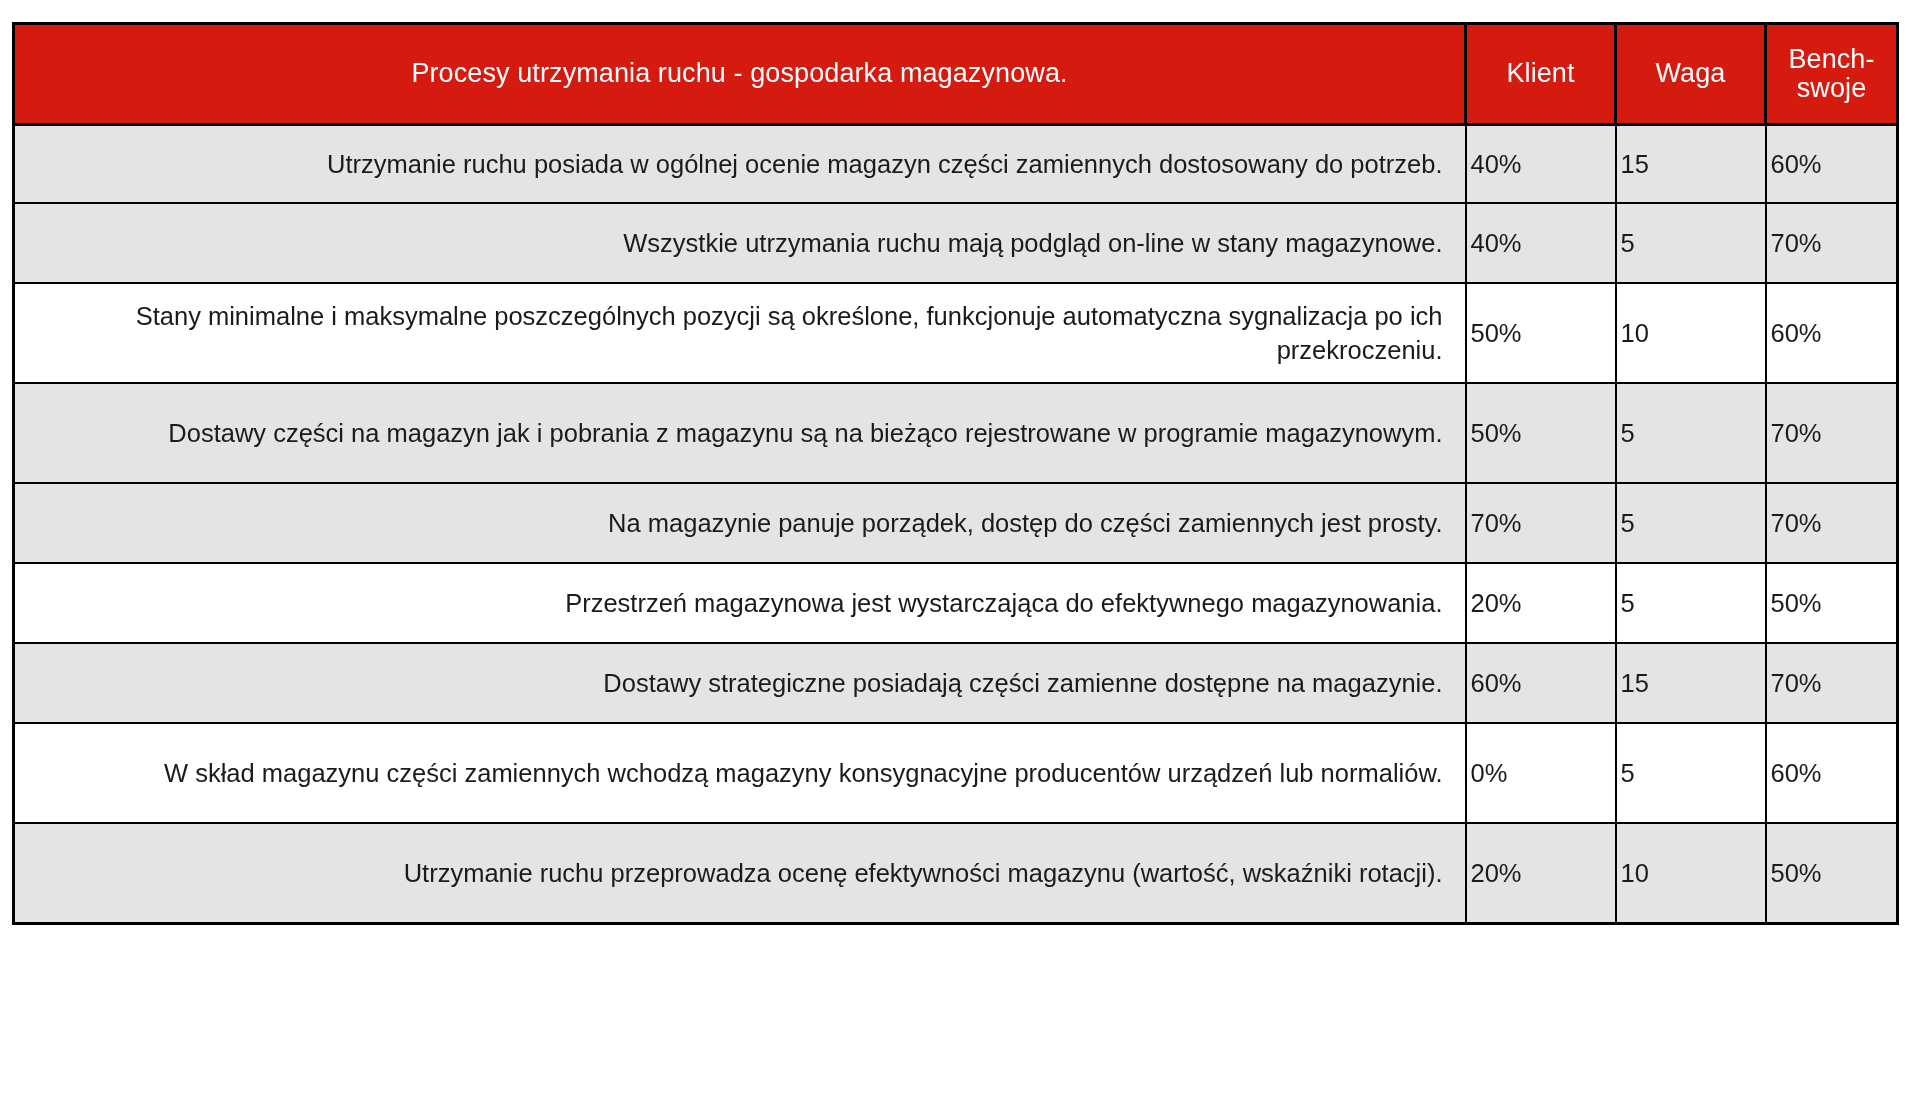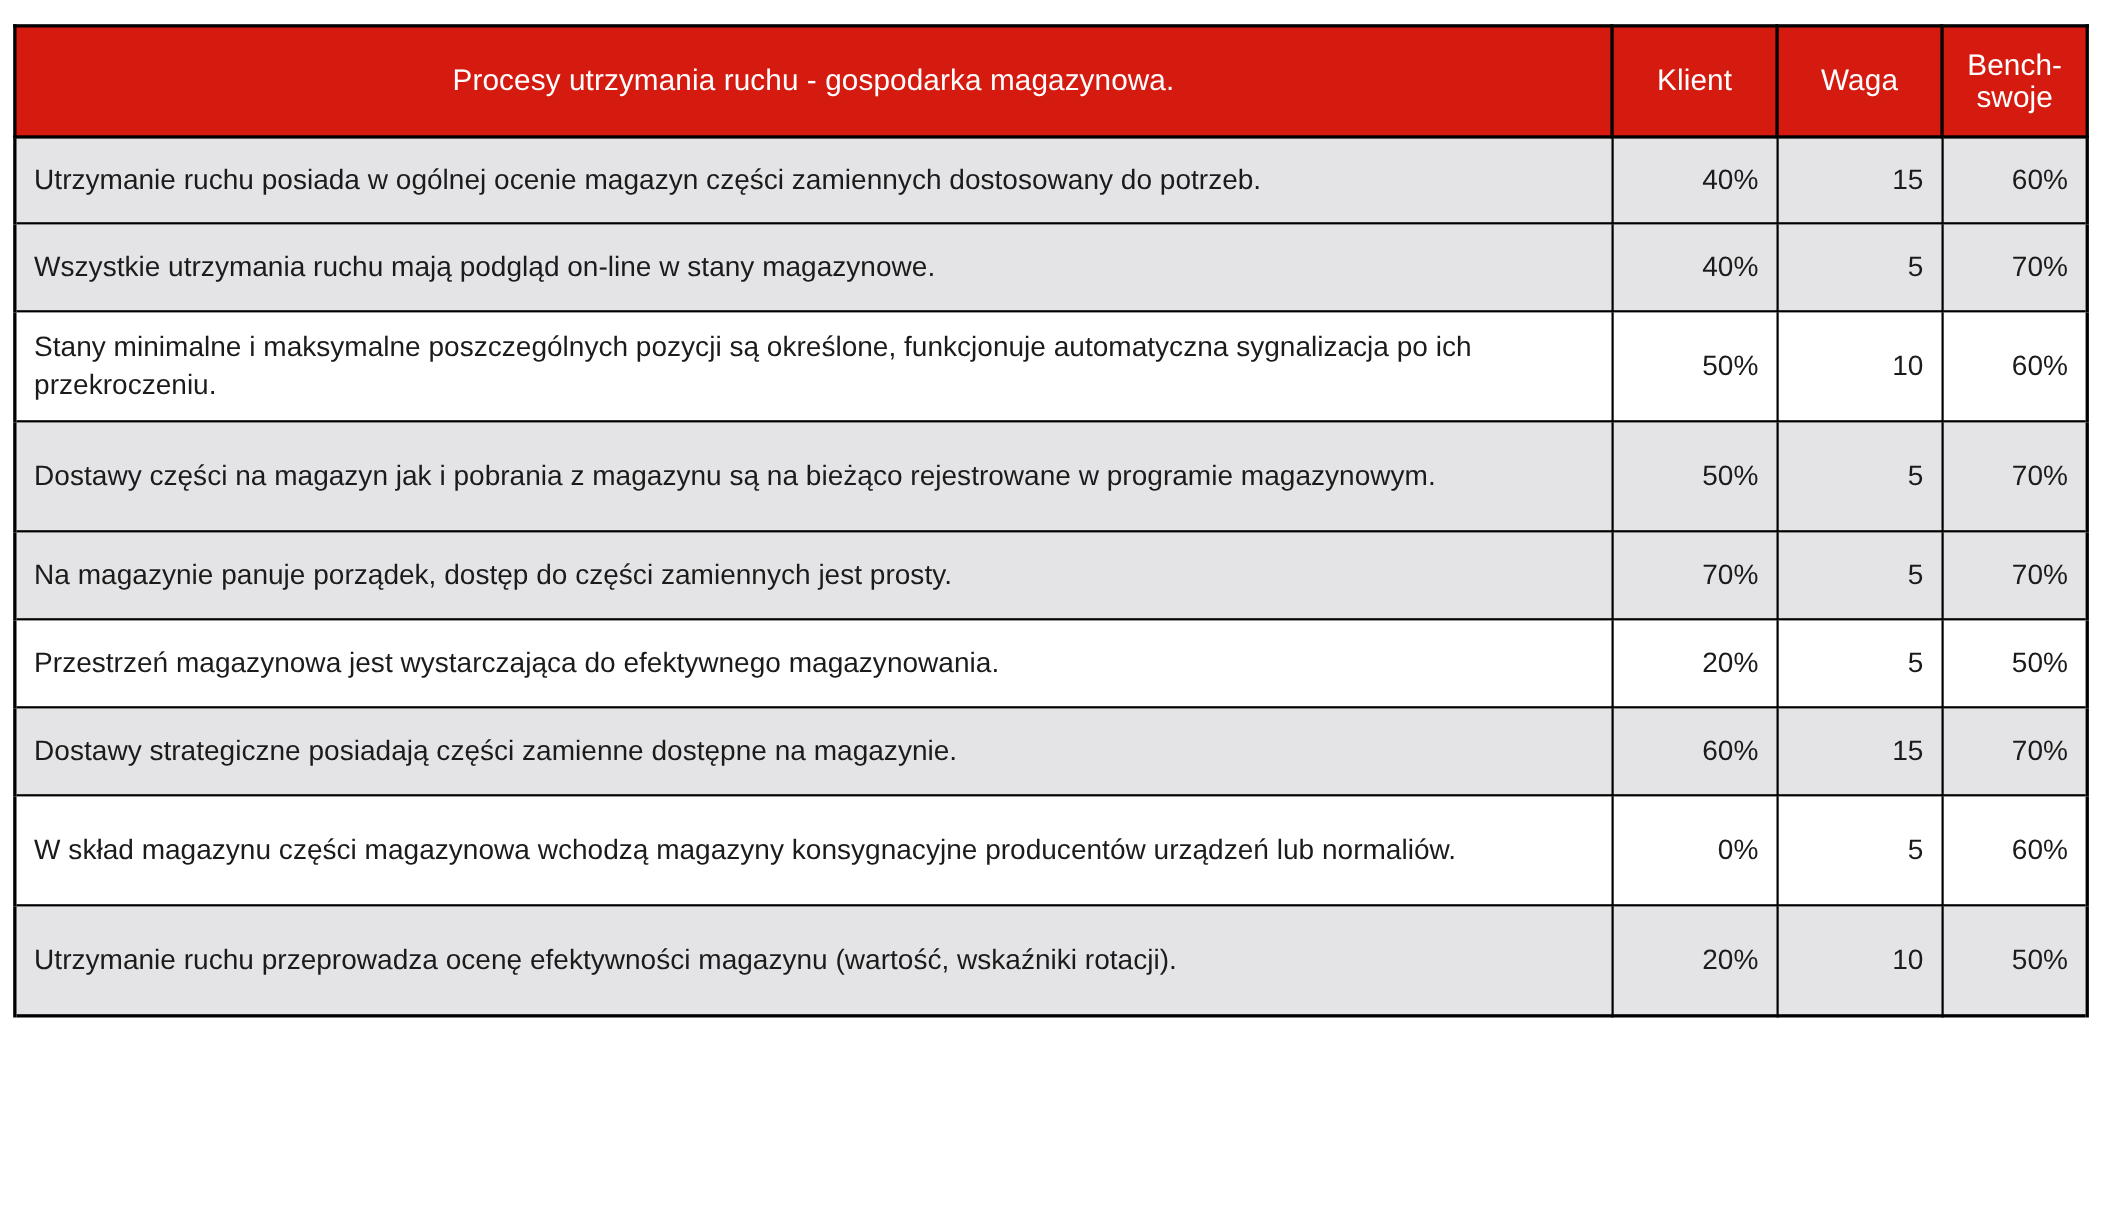--- a/index.html
+++ b/index.html
@@ -63,26 +63,26 @@
     font-weight: 400;
     line-height: 1.34;
     vertical-align: middle;
     background: #ffffff;
   }
   tbody tr.alt td {
     background: #e4e4e6;
   }
 
   td.desc {
-    text-align: left;
-    padding: 7px 2px 7px 16px;
+    text-align: right;
+    padding: 7px 22px 7px 16px;
   }
   td.num {
-    text-align: right;
-    padding: 7px 16px;
+    text-align: left;
+    padding: 7px 4px;
     white-space: nowrap;
   }
 
   
   tbody td.desc { border-left: 3px solid #000000; }
   tbody td.bench { border-right: 3px solid #000000; }
 
   
   tr.h1 td { height: 62px; }
   tr.h2 td { height: 84px; }
@@ -160,21 +160,21 @@
       </tr>
 
       <tr class="alt h3">
         <td class="desc">Dostawy strategiczne posiadają części zamienne dostępne na magazynie.</td>
         <td class="num klient">60%</td>
         <td class="num waga">15</td>
         <td class="num bench">70%</td>
       </tr>
 
       <tr class="h2">
-        <td class="desc">W skład magazynu części magazynowa wchodzą magazyny konsygnacyjne producentów urządzeń lub normaliów.</td>
+        <td class="desc">W skład magazynu części zamiennych wchodzą magazyny konsygnacyjne producentów urządzeń lub normaliów.</td>
         <td class="num klient">0%</td>
         <td class="num waga">5</td>
         <td class="num bench">60%</td>
       </tr>
 
       <tr class="alt h2">
         <td class="desc">Utrzymanie ruchu przeprowadza ocenę efektywności magazynu (wartość, wskaźniki rotacji).</td>
         <td class="num klient">20%</td>
         <td class="num waga">10</td>
         <td class="num bench">50%</td>

